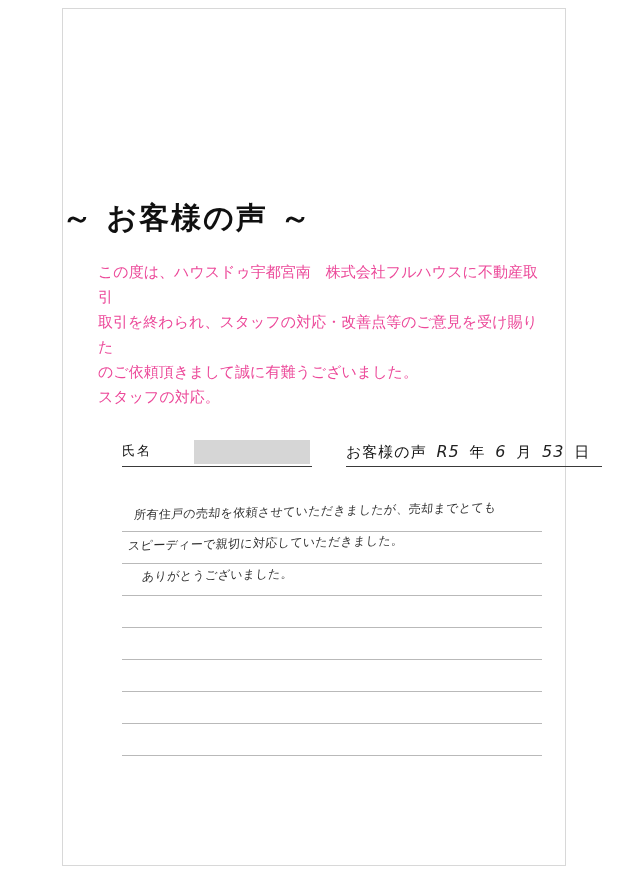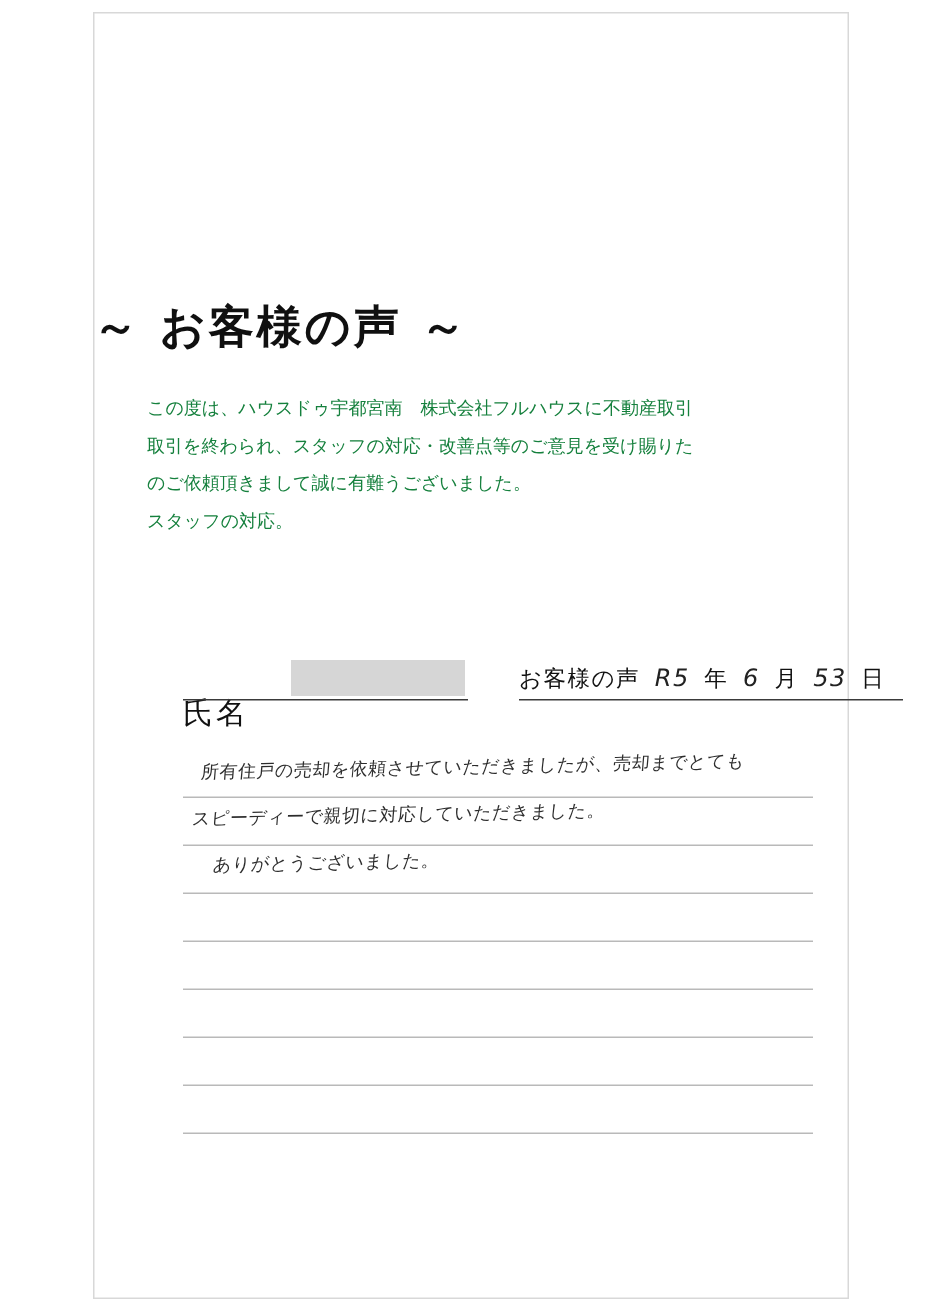--- a/index.html
+++ b/index.html
@@ -48,43 +48,42 @@
     font-size: 30px;
     font-weight: bold;
     letter-spacing: 2px;
     color: #101010;
   }
   .intro {
     position: absolute;
     left: 36px;
     top: 252px;
     width: 440px;
-    font-family: Liberation Sans, sans-serif;
-    font-size: 12px;
+    font-family: Liberation Serif, serif;
+    font-size: 15px;
     line-height: 25px;
-    color: #15803d;
+    color: #ec4899;
   }
   .intro p {
     margin: 0;
   }
   .form-row {
     position: absolute;
     left: 60px;
     top: 432px;
     width: 420px;
     height: 28px;
   }
   .label-name {
     position: absolute;
     left: 0;
     top: 2px;
     font-family: "DejaVu Serif", serif;
-    font-size: 20px;
+    font-size: 13px;
     letter-spacing: 2px;
-    margin-top: 20px;
   }
   .name-underline {
     position: absolute;
     left: 0;
     top: 26px;
     width: 190px;
     border-bottom: 1px solid #3a3a3a;
   }
   .redaction {
     position: absolute;

